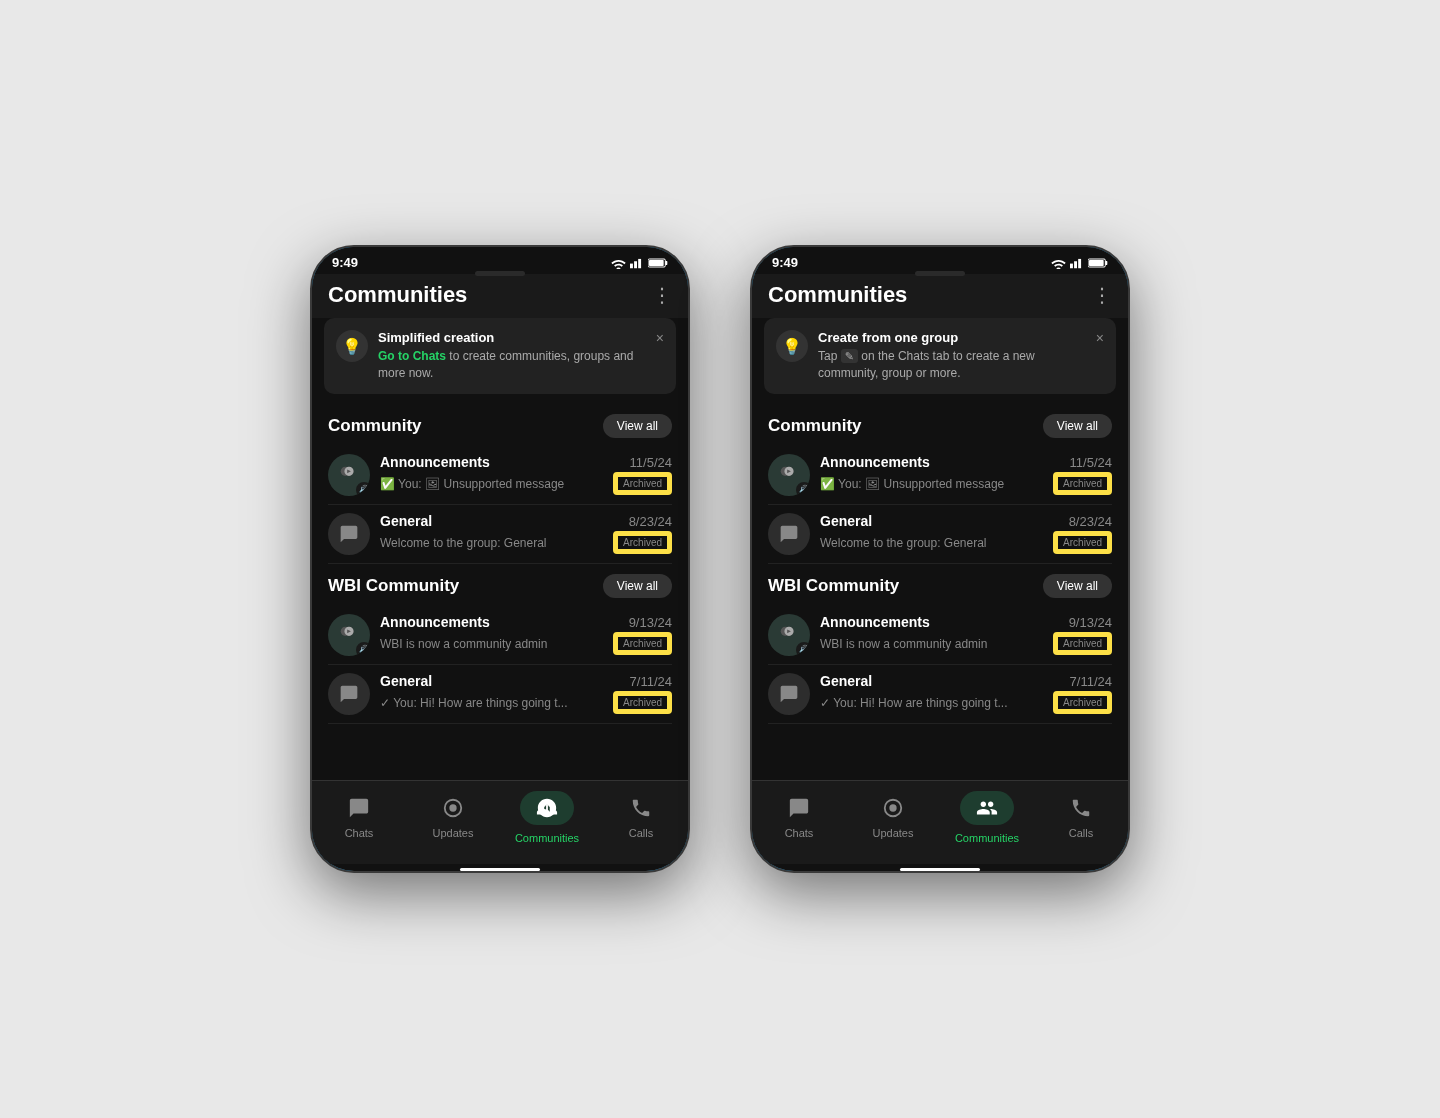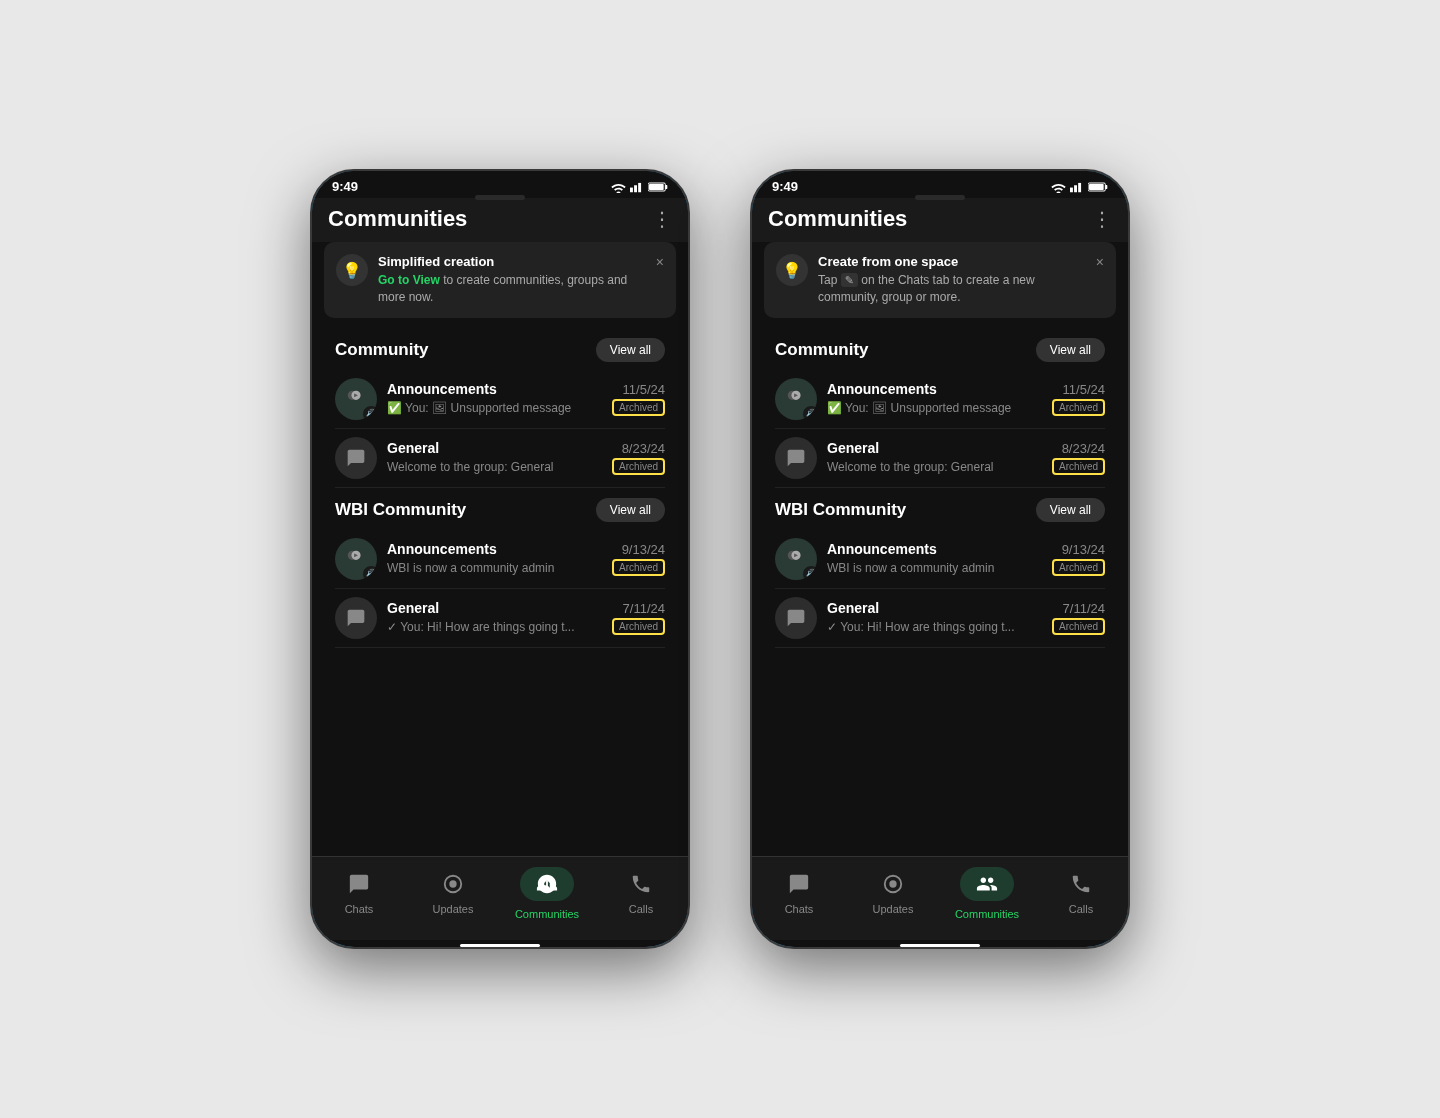--- a/index.html
+++ b/index.html
@@ -14,21 +14,21 @@
       padding: 40px;
     }
 
     .phone-wrapper {
       display: flex;
       gap: 60px;
     }
 
     .phone {
       width: 380px;
-      height: 780px;
+      height: 628px;
       background: #0369a1;
       border-radius: 44px;
       border: 2px solid #3a3a3a;
       position: relative;
       overflow: hidden;
       box-shadow: 0 20px 60px rgba(0,0,0,0.5), inset 0 0 0 1px #555;
     }
 
     .phone-screen {
       width: 100%;
@@ -162,21 +162,21 @@
     .scroll-area {
       flex: 1;
       overflow-y: auto;
       background: #111;
     }
 
     .scroll-area::-webkit-scrollbar { display: none; }
 
     
     .section {
-      padding: 0 23px;
+      padding: 0 16px;
     }
 
     .section-header {
       display: flex;
       justify-content: space-between;
       align-items: center;
       padding: 10px 0 8px;
     }
 
     .section-title {
@@ -260,21 +260,21 @@
       font-size: 12px;
       white-space: nowrap;
       overflow: hidden;
       text-overflow: ellipsis;
       flex: 1;
       min-width: 0;
     }
 
     .archived-badge {
       background: transparent;
-      border: 2px solid #fde047;
+      border: 5px solid #fde047;
       color: #888;
       font-size: 10px;
       border-radius: 4px;
       padding: 1px 5px;
       white-space: nowrap;
       flex-shrink: 0;
     }
 
     
     .bottom-nav {
@@ -382,21 +382,21 @@
           <span class="header-title">Communities</span>
           <span class="menu-icon">⋮</span>
         </div>
       </div>
 
       <div class="banner">
         <div class="banner-icon">💡</div>
         <div class="banner-content">
           <div class="banner-title">Simplified creation</div>
           <div class="banner-text">
-            <span class="banner-link">Go to View</span>
+            <span class="banner-link">Go to Chats</span>
             <span> to create communities, groups and more now.</span>
           </div>
         </div>
         <div class="banner-close">×</div>
       </div>
 
       <div class="scroll-area">
 
         <div class="section">
           <div class="section-header">
@@ -562,21 +562,21 @@
       <div class="app-header">
         <div class="header-row">
           <span class="header-title">Communities</span>
           <span class="menu-icon">⋮</span>
         </div>
       </div>
 
       <div class="banner">
         <div class="banner-icon">💡</div>
         <div class="banner-content">
-          <div class="banner-title">Create from one space</div>
+          <div class="banner-title">Create from one group</div>
           <div class="banner-text">
             <span>Tap </span><span style="background:#333; border-radius:3px; padding:1px 4px; font-size:11px;">✎</span><span> on the Chats tab to create a new community, group or more.</span>
           </div>
         </div>
         <div class="banner-close">×</div>
       </div>
 
       <div class="scroll-area">
 
         <div class="section">

